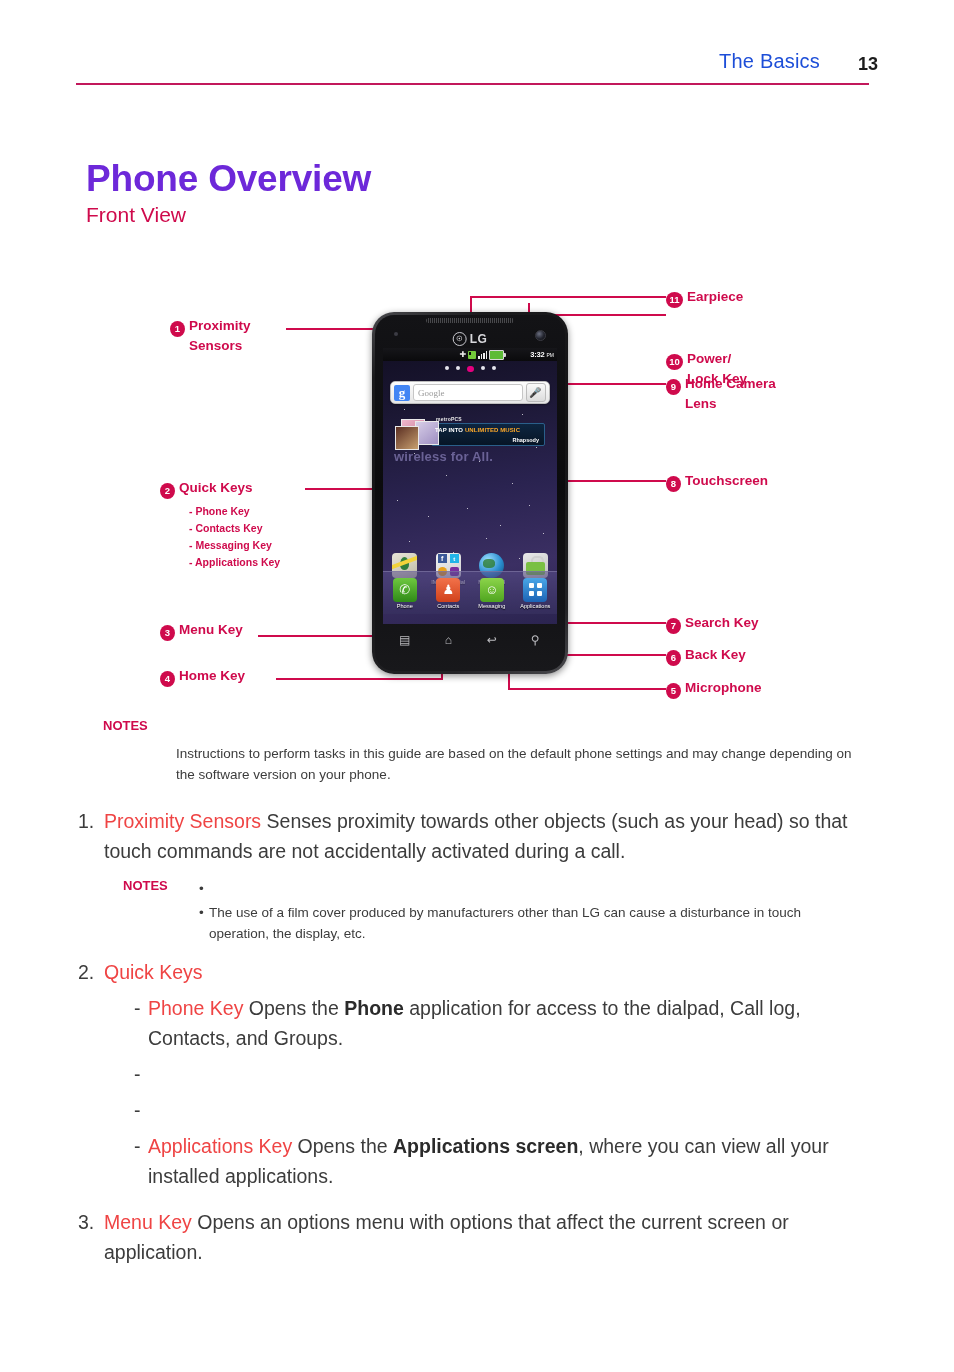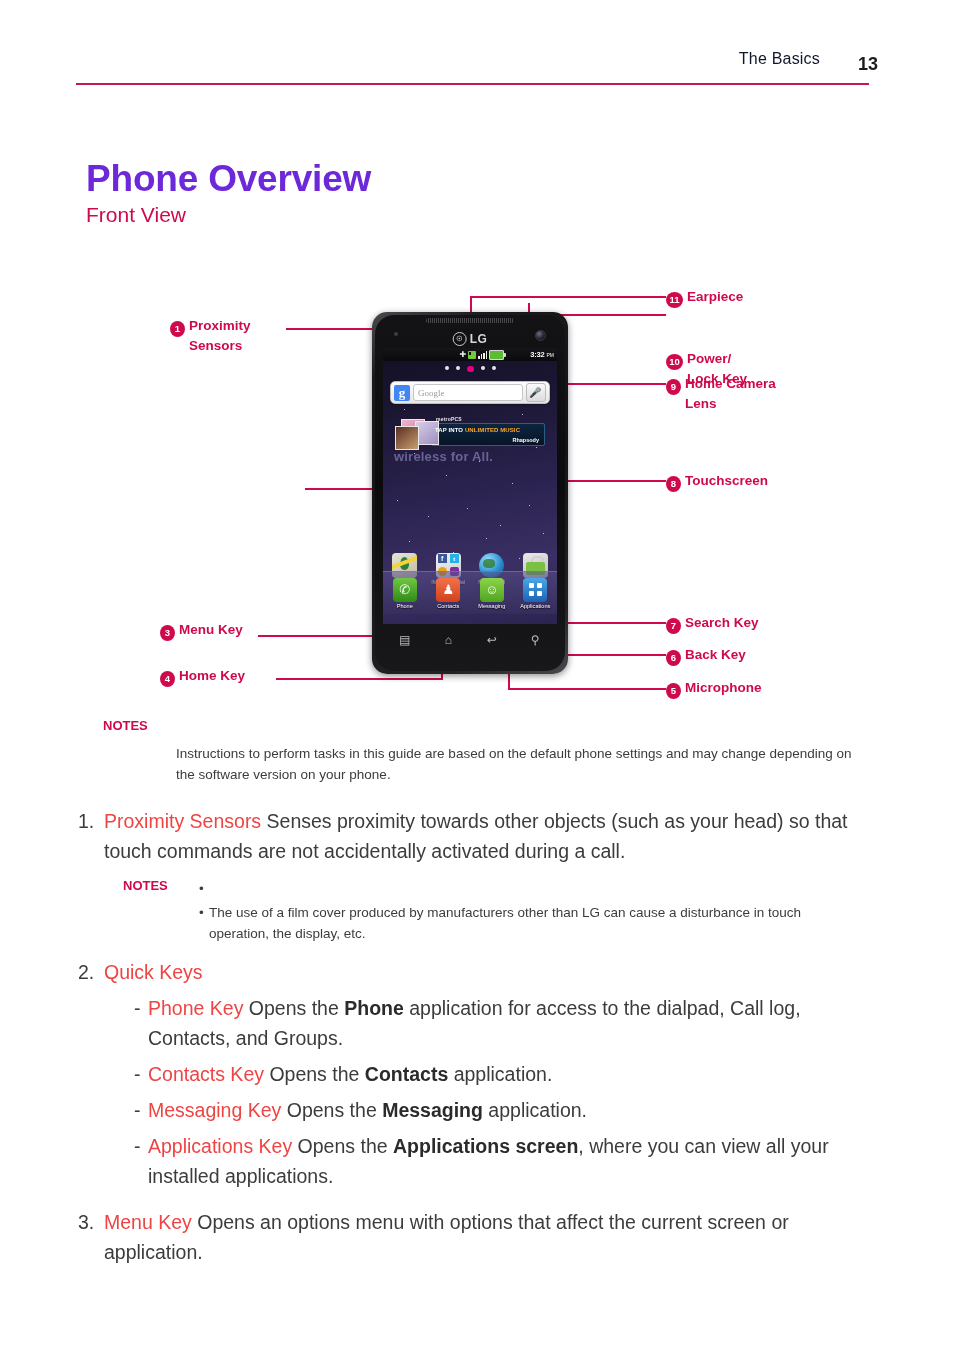--- a/index.html
+++ b/index.html
@@ -21,22 +21,22 @@
     position: absolute;
     left: 76px;
     top: 50px;
     width: 802px;
     height: 40px;
   }
   .header-title {
     position: absolute;
     right: 58px;
     top: 0;
-    font-size: 16px;
-    color: #0f172a;
+    font-size: 20px;
+    color: #1d4ed8;
     font-weight: 400;
     letter-spacing: 0.2px;
     white-space: nowrap;
   }
   .header-pagenum {
     position: absolute;
     right: 0;
     top: 4px;
     font-size: 18px;
     font-weight: bold;
@@ -79,21 +79,21 @@
     height: 440px;
   }
 
   
   .phone {
     position: absolute;
     left: 372px;
     top: 42px;
     width: 196px;
     height: 362px;
-    border-radius: 15px;
+    border-radius: 22px;
     background: linear-gradient(150deg,#4a4a4e 0%, #1a1a1c 14%, #131315 50%, #232326 86%, #4a4a4e 100%);
     box-shadow: 0 2px 7px rgba(0,0,0,0.45);
     overflow: hidden;
   }
   .phone-inner-bezel {
     position: absolute;
     left: 3px; top: 3px; right: 3px; bottom: 3px;
     border-radius: 19px;
     background: linear-gradient(180deg,#131316 0%,#0b0b0d 48%,#18181b 100%);
   }
@@ -627,20 +627,29 @@
       <span class="hw-key">↩</span>
       <span class="hw-key">⚲</span>
     </div>
   </div>
 
   <div class="callout" style="left:170px;top:47px;">
     <span class="num">1</span><span>Proximity</span>
     <div style="margin-left:19px;">Sensors</div>
   </div>
 
+  <div class="callout" style="left:160px;top:209px;">
+    <span class="num">2</span><span>Quick Keys</span>
+    <div class="sub-keys" style="margin-left:29px;margin-top:4px;">
+      <div>- Phone Key</div>
+      <div>- Contacts Key</div>
+      <div>- Messaging Key</div>
+      <div>- Applications Key</div>
+    </div>
+  </div>
 
   <div class="callout" style="left:160px;top:351px;">
     <span class="num">3</span><span>Menu Key</span>
   </div>
 
   <div class="callout" style="left:160px;top:397px;">
     <span class="num">4</span><span>Home Key</span>
   </div>
 
   <div class="callout wide" style="left:666px;top:18px;">
@@ -711,26 +720,24 @@
     <div class="content">
       <span class="pink">Quick Keys</span>
 
       <div class="sub-item">
         <span class="dash">-</span>
         <span><span class="pink">Phone Key</span><span> Opens the </span><span class="bold">Phone</span><span> application for access to the dialpad, Call log, Contacts, and Groups.</span></span>
       </div>
 
       <div class="sub-item">
         <span class="dash">-</span>
-        <span><span class="pink">Contacts Key</span><span> Opens the </span><span class="bold">Contacts</span><span> application.</span></span>
       </div>
 
       <div class="sub-item">
         <span class="dash">-</span>
-        <span><span class="pink">Messaging Key</span><span> Opens the </span><span class="bold">Messaging</span><span> application.</span></span>
       </div>
 
       <div class="sub-item">
         <span class="dash">-</span>
         <span><span class="pink">Applications Key</span><span> Opens the </span><span class="bold">Applications screen</span><span>, where you can view all your installed applications.</span></span>
       </div>
     </div>
   </div>
 
   <div class="li" style="margin-top:16px;">

